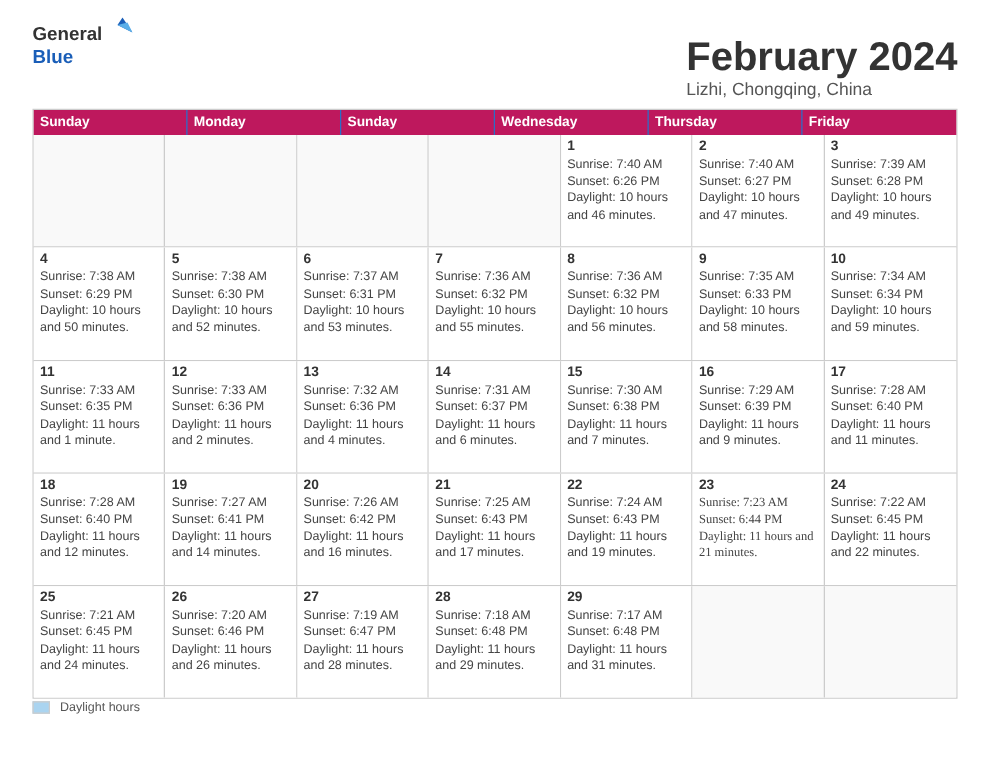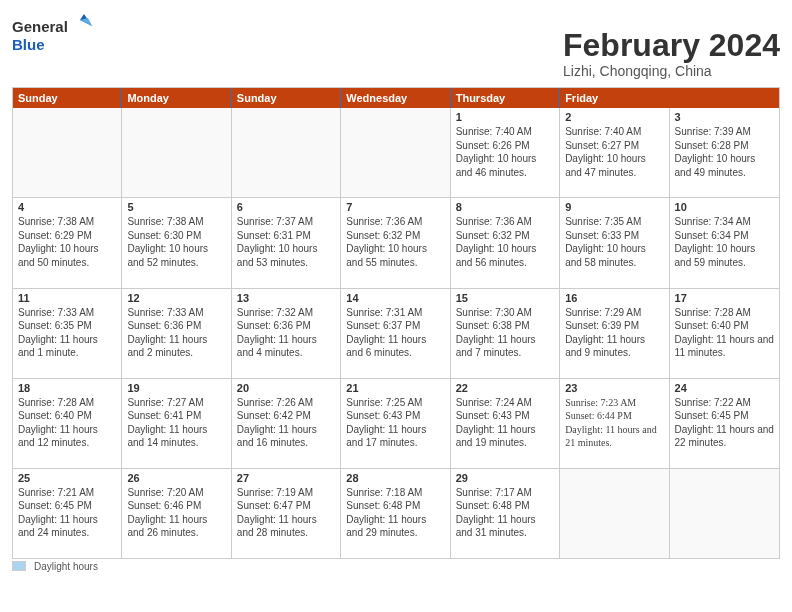--- a/index.html
+++ b/index.html
@@ -6,21 +6,21 @@
     body {
       font-family: Arial, sans-serif;
       background: #fff;
       width: 792px;
       height: 612px;
       overflow: hidden;
     }
     .page {
       width: 792px;
       height: 584px;
-      padding: 12px 12px;
+      padding: 12px 26px;
       display: flex;
       flex-direction: column;
     }
     .header {
       display: flex;
       justify-content: space-between;
       align-items: flex-start;
       margin-bottom: 8px;
     }
     .logo {
@@ -42,22 +42,22 @@
       color: #555;
     }
     .calendar {
       flex: 1;
       display: flex;
       flex-direction: column;
       border: 1px solid #ccc;
     }
     .cal-header {
       display: grid;
-      grid-template-columns: repeat(7, 1fr);
-      background: #c2410c;
+      grid-template-columns: repeat(6, 1fr);
+      background: #be185d;
     }
     .cal-header-cell {
       color: #fff;
       font-size: 11px;
       font-weight: bold;
       padding: 4px 5px;
       text-align: left;
       border-right: 1px solid #2a6ec8;
     }
     .cal-header-cell:last-child { border-right: none; }

